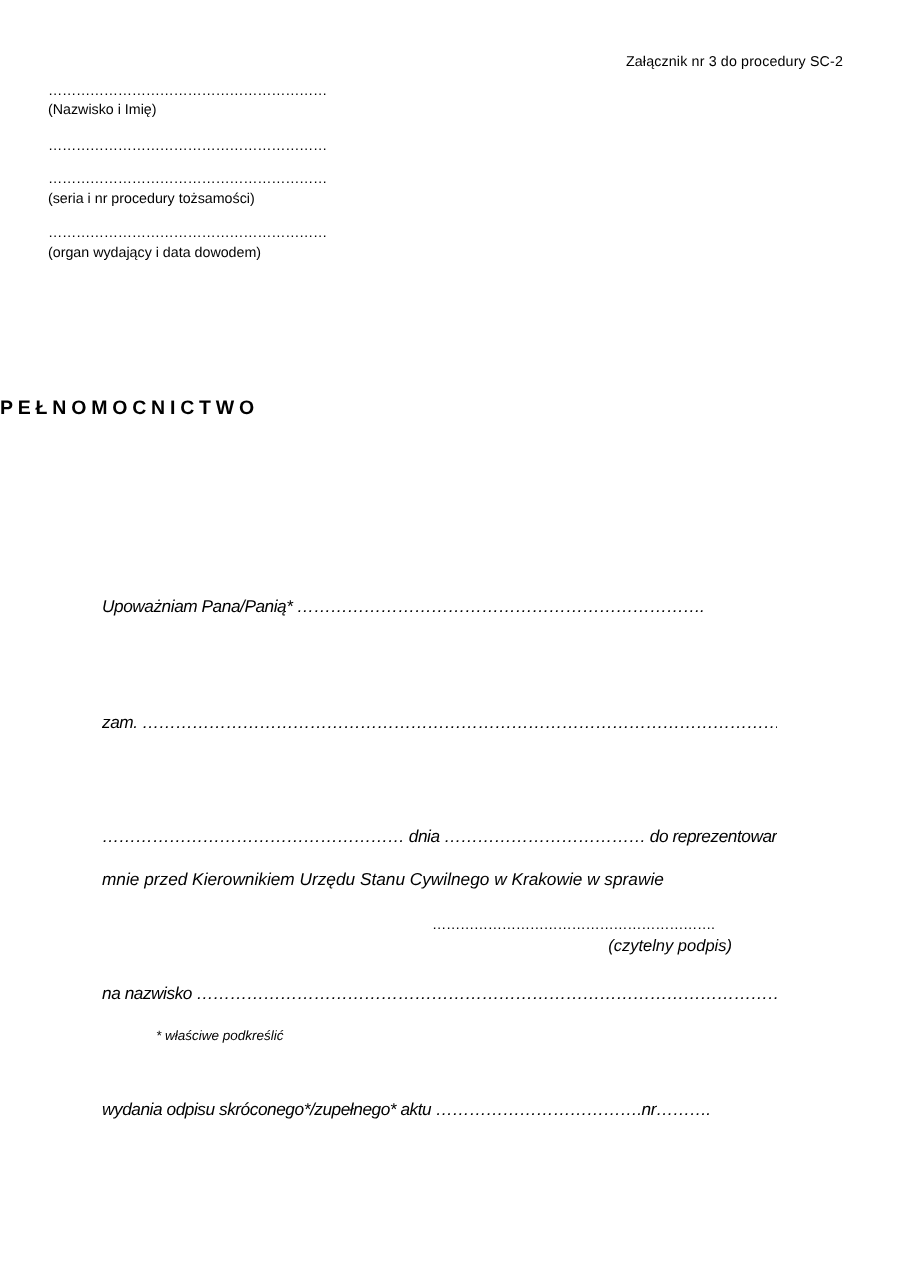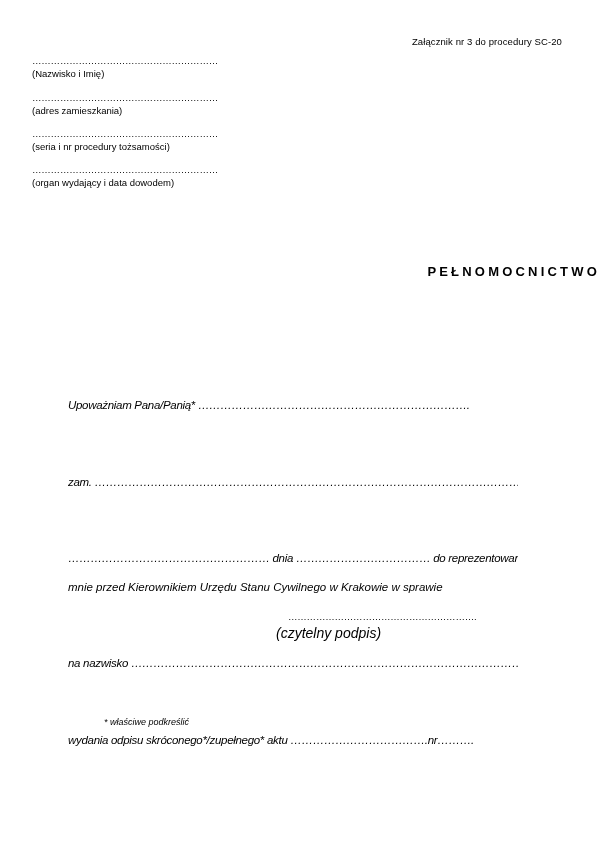--- a/index.html
+++ b/index.html
@@ -68,21 +68,21 @@
     line-height: 12px;
     white-space: nowrap;
   }
 
   
   .title {
     position: absolute;
     top: 264px;
     left: 0;
     width: 600px;
-    text-align: right;
+    text-align: left;
     font-size: 13px;
     font-weight: bold;
     letter-spacing: 3.2px;
   }
 
   
   .body {
     position: absolute;
     top: 343px;
     left: 68px;
@@ -104,53 +104,51 @@
     left: 288px;
     width: 200px;
     font-size: 9.5px;
     letter-spacing: -0.2px;
     white-space: nowrap;
     overflow: hidden;
   }
   .sig-caption {
     position: absolute;
     top: 625px;
-    left: 276px;
+    left: 288px;
     width: 200px;
-    text-align: left;
-    font-size: 14px;
+    text-align: right;
+    font-size: 11px;
     font-style: italic;
   }
 
   
   .footnote {
     position: absolute;
     top: 685px;
     left: 104px;
     font-size: 9px;
     font-style: italic;
     white-space: nowrap;
-    margin-top: 32px;
   }
 </style>
 </head>
 <body>
 
 <div class="page">
 
-  <div class="annex">Załącznik nr 3 do procedury SC-20</div>
+  <div class="annex">Załącznik nr 3 do procedury SC-2</div>
 
   <div class="left-block">
     <div class="field-group">
       <div class="dotline">……………………………………………………</div>
       <div class="caption">(Nazwisko i Imię)</div>
     </div>
     <div class="field-group tight">
       <div class="dotline">……………………………………………………</div>
-      <div class="caption">(adres zamieszkania)</div>
     </div>
     <div class="field-group tight">
       <div class="dotline">……………………………………………………</div>
       <div class="caption">(seria i nr procedury tożsamości)</div>
     </div>
     <div class="field-group">
       <div class="dotline">……………………………………………………</div>
       <div class="caption">(organ wydający i data dowodem)</div>
     </div>
   </div>

